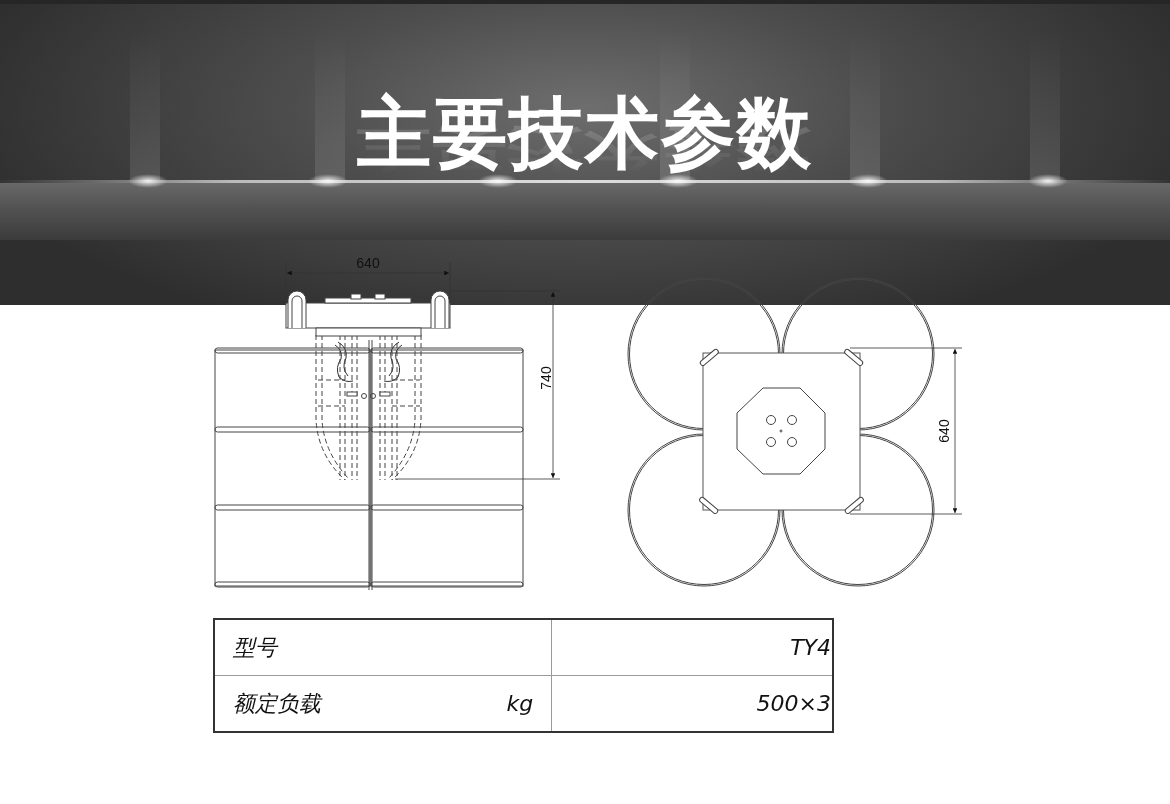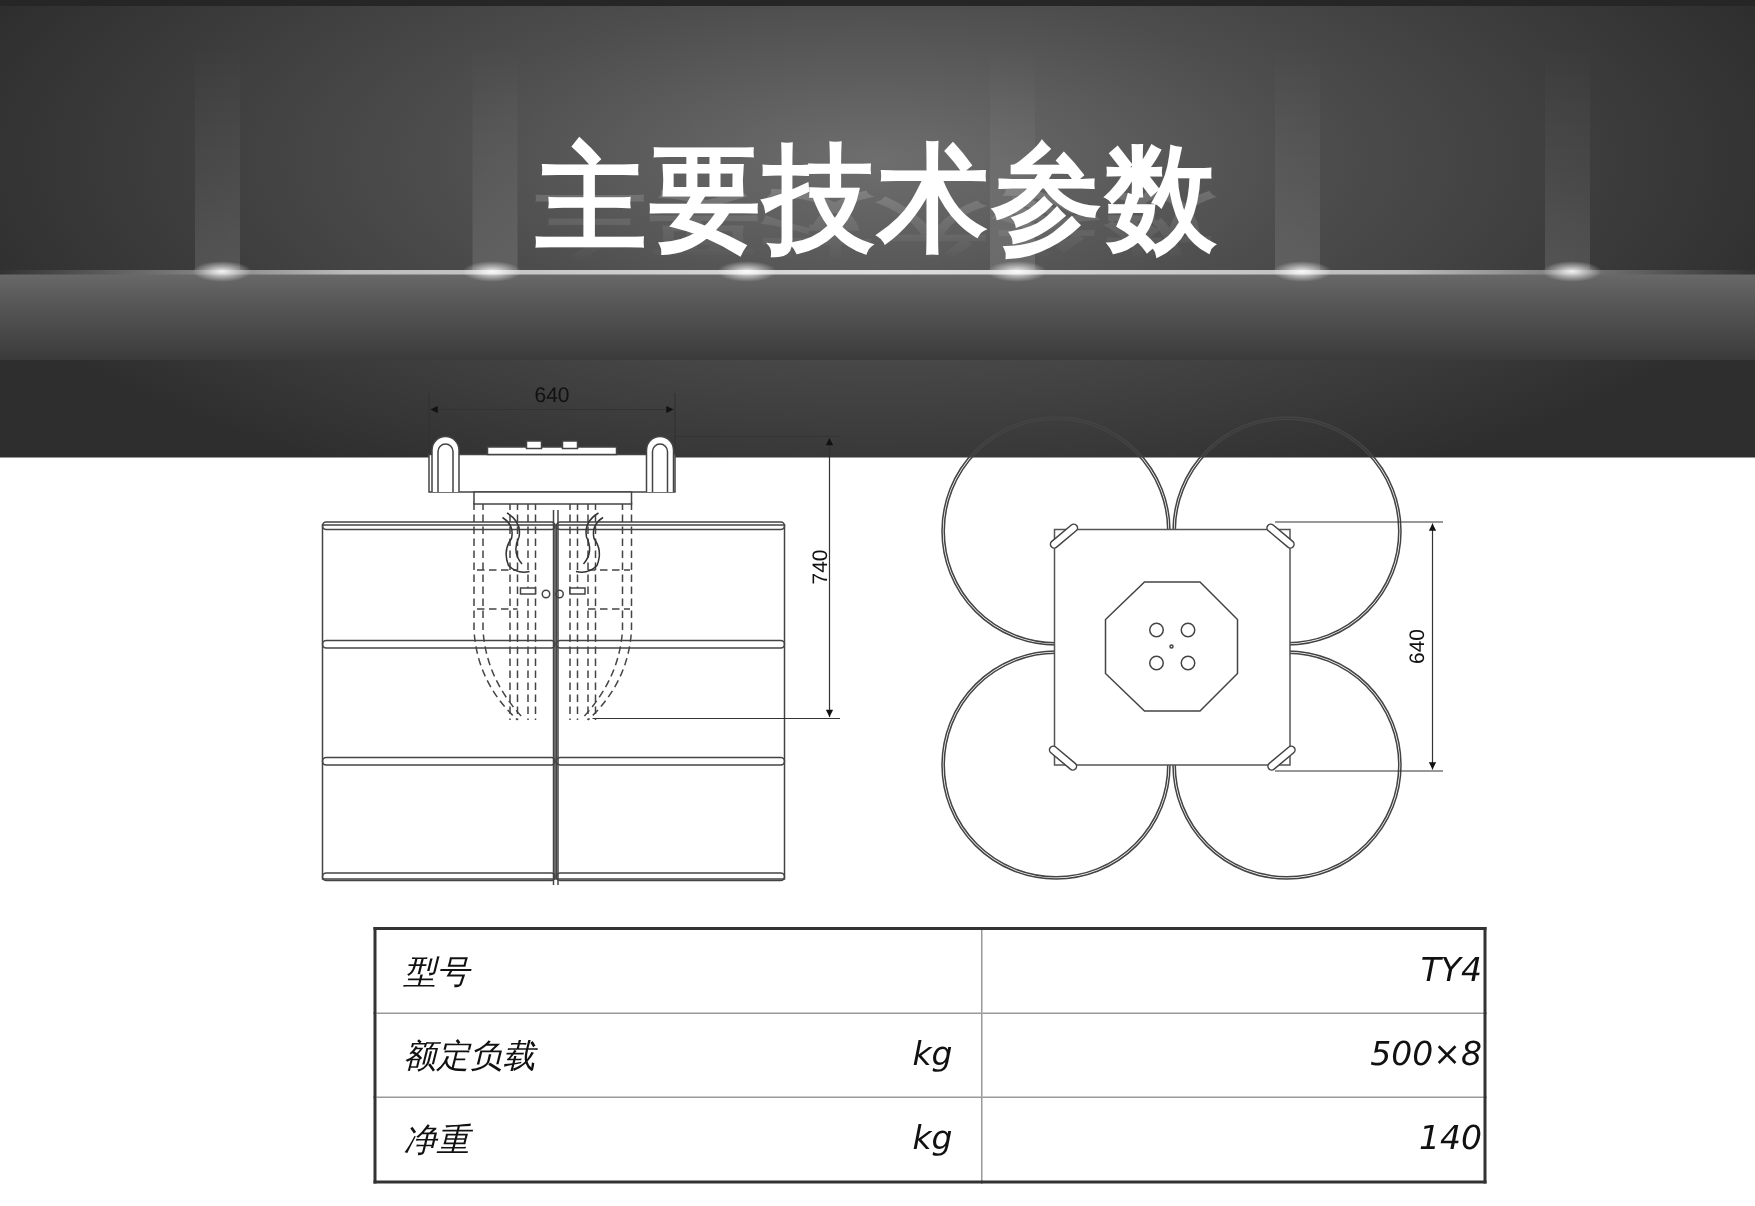--- a/index.html
+++ b/index.html
@@ -29,23 +29,22 @@
   }
   .banner .reflection {
     position:absolute; left:0; width:100%; top:176px; text-align:center;
     font-family:"DejaVu Serif", serif; font-weight:bold; font-size:78px; letter-spacing:2px; line-height:90px;
     color:rgba(255,255,255,0.18); transform: scaleY(-0.6) scaleX(0.95); transform-origin: top;
     -webkit-mask-image: linear-gradient(to top, rgba(0,0,0,1), rgba(0,0,0,0));
   }
   .drawing { position:absolute; left:0; top:240px; width:1170px; height:370px; }
   .dimtext { font-family:"Liberation Sans", sans-serif; font-size:14px; fill:#111; }
   table.spec {
-    position:absolute; left:213px; top:618px; width:742px; border-collapse:collapse;
+    position:absolute; left:213px; top:618px; width:621px; border-collapse:collapse;
     border:2px solid #333;
-    margin-left:36px;
   }
   table.spec td { height:53px; border:1px solid #9a9a9a; font-family:"DejaVu Sans", sans-serif; font-style:italic; font-size:22px; color:#111; }
   table.spec td.label { width:340px; padding-left:18px; }
   table.spec td.unit { width:42px; text-align:center; padding-right:12px; border-left:none; }
   table.spec td.labelcell { border-right:none; }
   table.spec td.value { text-align:right; width:340px; }
 </style>
 </head>
 <body>
 
@@ -174,21 +173,16 @@
 <table class="spec">
   <tbody>
       <tr>
     <td class="label labelcell">型号</td>
     <td class="unit"></td>
     <td class="value">TY4</td>
   </tr>
   <tr>
     <td class="label labelcell">额定负载</td>
     <td class="unit">kg</td>
-    <td class="value">500×8</td>
-  </tr>
-  <tr>
-    <td class="label labelcell">净重</td>
-    <td class="unit">kg</td>
-    <td class="value">140</td>
+    <td class="value">500×3</td>
   </tr>
 </tbody>
   </table>
 
 </body></html>

